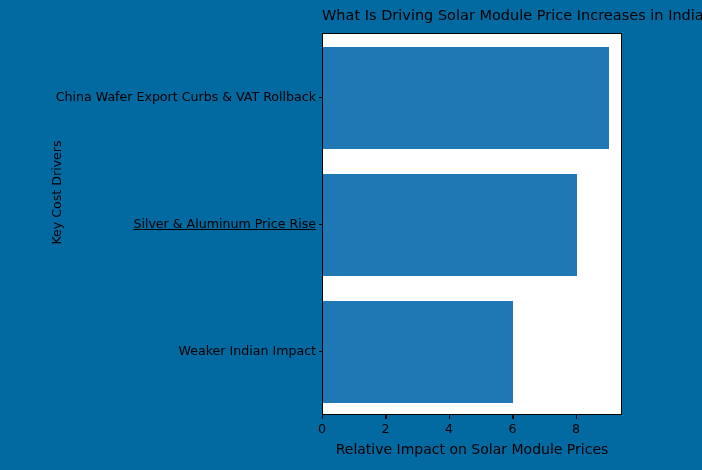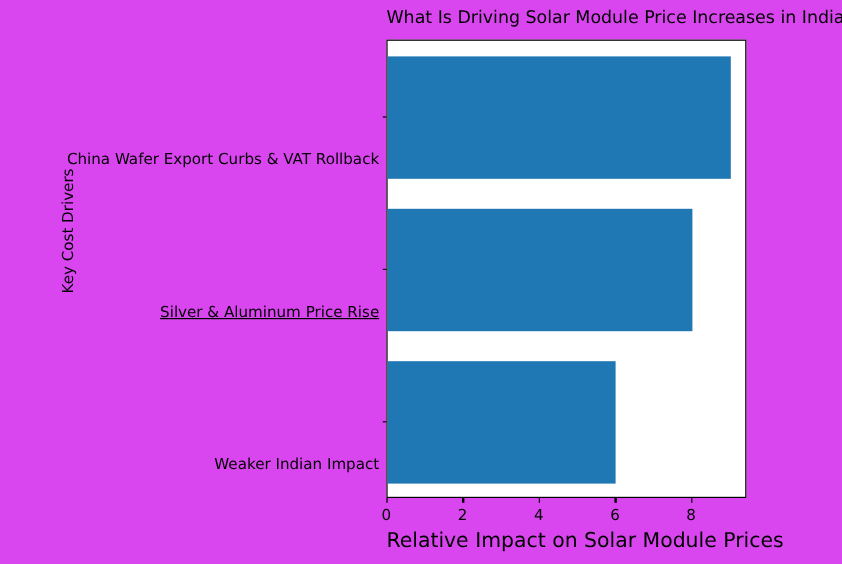--- a/index.html
+++ b/index.html
@@ -11,21 +11,21 @@
     height: 470px;
     background: #ffffff;
     font-family: "DejaVu Sans", sans-serif;
     overflow: hidden;
   }
 
   #figure {
     position: relative;
     width: 702px;
     height: 470px;
-    background: #d946ef;
+    background: #0369a1;
   }
 
   
   #chart-title {
     position: absolute;
     left: 322px;
     top: 6px;
     width: 300px;
     text-align: center;
     font-size: 14.5px;
@@ -75,21 +75,20 @@
 
   .ytick-label {
     position: absolute;
     right: 0;
     text-align: right;
     font-size: 12.6px;
     color: #000000;
     white-space: nowrap;
     transform: translateY(-50%);
     line-height: 14px;
-    margin-top: 36px;
   }
 
   .ytick-mark {
     position: absolute;
     left: 318.5px;
     width: 3.5px;
     height: 1.15px;
     background: #000000;
   }
 
@@ -111,21 +110,21 @@
     font-size: 12.6px;
     color: #000000;
   }
 
   #x-axis-label {
     position: absolute;
     left: 322px;
     top: 441px;
     width: 300px;
     text-align: center;
-    font-size: 17px;
+    font-size: 14px;
     color: #000000;
     white-space: nowrap;
   }
 </style>
 </head>
 <body>
 
 <div id="figure">
 
   <div id="chart-title">What Is Driving Solar Module Price Increases in India</div>

